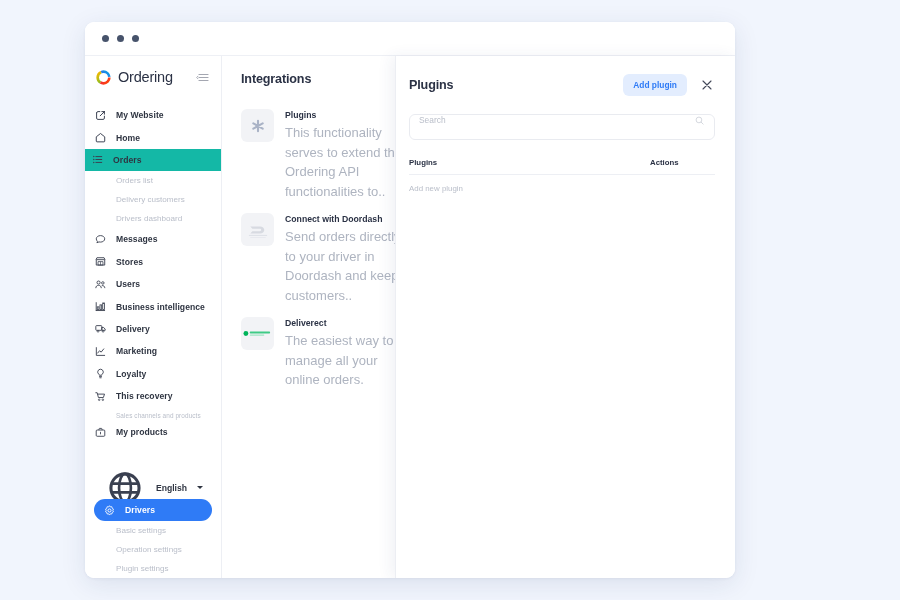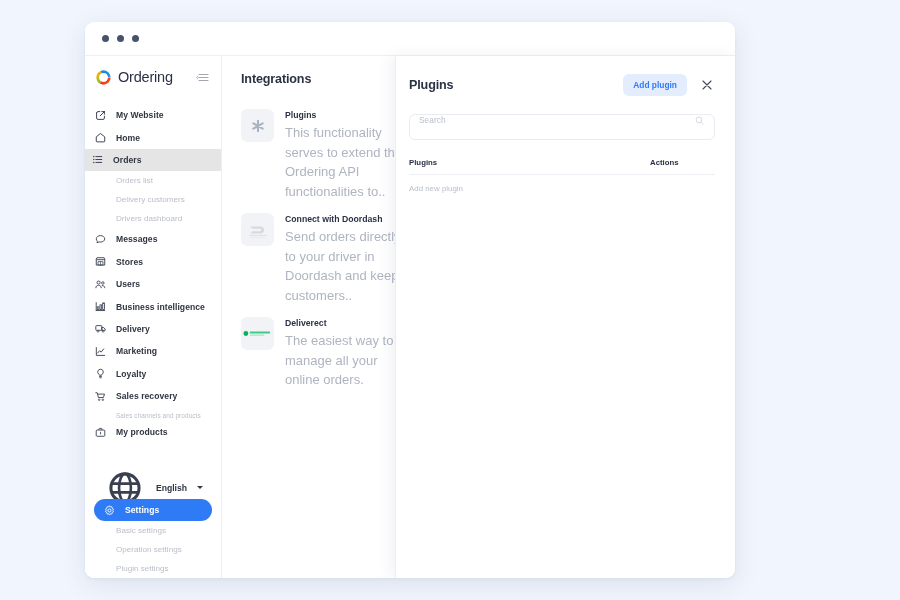--- a/index.html
+++ b/index.html
@@ -92,21 +92,21 @@
   }
   .nav-item .ico { width: 13px; height: 13px; flex: none; display:block; }
   .nav-item .lbl {
     font-size: 8.6px;
     color: #2f3542;
     font-weight: bold;
     letter-spacing: 0.05px;
     white-space: nowrap;
   }
   .nav-item.active {
-    background: #e5e5e5;
+    background: #14b8a6;
     padding-left: 6px;
   }
   .nav-item.active::before {
     content: "";
     position: absolute;
     left: 0; top: 0; bottom: 0;
     width: 0px;
   }
   .nav-item.highlight {
     background: #2f7bf6;
@@ -442,21 +442,21 @@
           </svg>
           <span class="lbl">Loyalty</span>
         </div>
 
         <div class="nav-item">
           <svg class="ico" viewBox="0 0 20 20">
             <path d="M2.8 4.2h2.1l1.9 7.4h7.6l1.8-5.3H6" stroke="#3a4050" stroke-width="1.4" fill="none" stroke-linecap="round" stroke-linejoin="round"></path>
             <circle cx="8" cy="15" r="1.2" stroke="#3a4050" stroke-width="1.2" fill="none"></circle>
             <circle cx="13.6" cy="15" r="1.2" stroke="#3a4050" stroke-width="1.2" fill="none"></circle>
           </svg>
-          <span class="lbl">Sales recovery</span>
+          <span class="lbl">This recovery</span>
         </div>
 
         <div class="nav-group-label">Sales channels and products</div>
 
         <div class="nav-item">
           <svg class="ico" viewBox="0 0 20 20">
             <rect x="3.4" y="6.2" width="13.2" height="9.6" rx="1.4" stroke="#3a4050" stroke-width="1.4" fill="none"></rect>
             <path d="M7.6 6.2V4.8c0-.6.5-1.1 1.1-1.1h2.6c.6 0 1.1.5 1.1 1.1v1.4" stroke="#3a4050" stroke-width="1.4" fill="none"></path>
             <path d="M10 9.6v2.6" stroke="#3a4050" stroke-width="1.3" stroke-linecap="round"></path>
           </svg>
@@ -473,21 +473,21 @@
           </svg>
           <span class="lbl">English</span>
           <span class="caret"></span>
         </div>
 
         <div class="nav-item highlight">
           <svg class="ico" viewBox="0 0 20 20">
             <circle cx="10" cy="10" r="2.4" stroke="#3a4050" stroke-width="1.5" fill="none"></circle>
             <path d="M10 2.6l1.3 1.9 2.3-.3.5 2.3 2 1.2-1 2.1 1 2.1-2 1.2-.5 2.3-2.3-.3L10 17l-1.3-1.9-2.3.3-.5-2.3-2-1.2 1-2.1-1-2.1 2-1.2.5-2.3 2.3.3z" stroke="#3a4050" stroke-width="1.3" fill="none" stroke-linejoin="round"></path>
           </svg>
-          <span class="lbl">Settings</span>
+          <span class="lbl">Drivers</span>
         </div>
 
         <div class="sub-item">Basic settings</div>
         <div class="sub-item">Operation settings</div>
         <div class="sub-item">Plugin settings</div>
       </div>
     </aside>
 
     <section class="integrations">
       <div class="col-title">Integrations</div>

